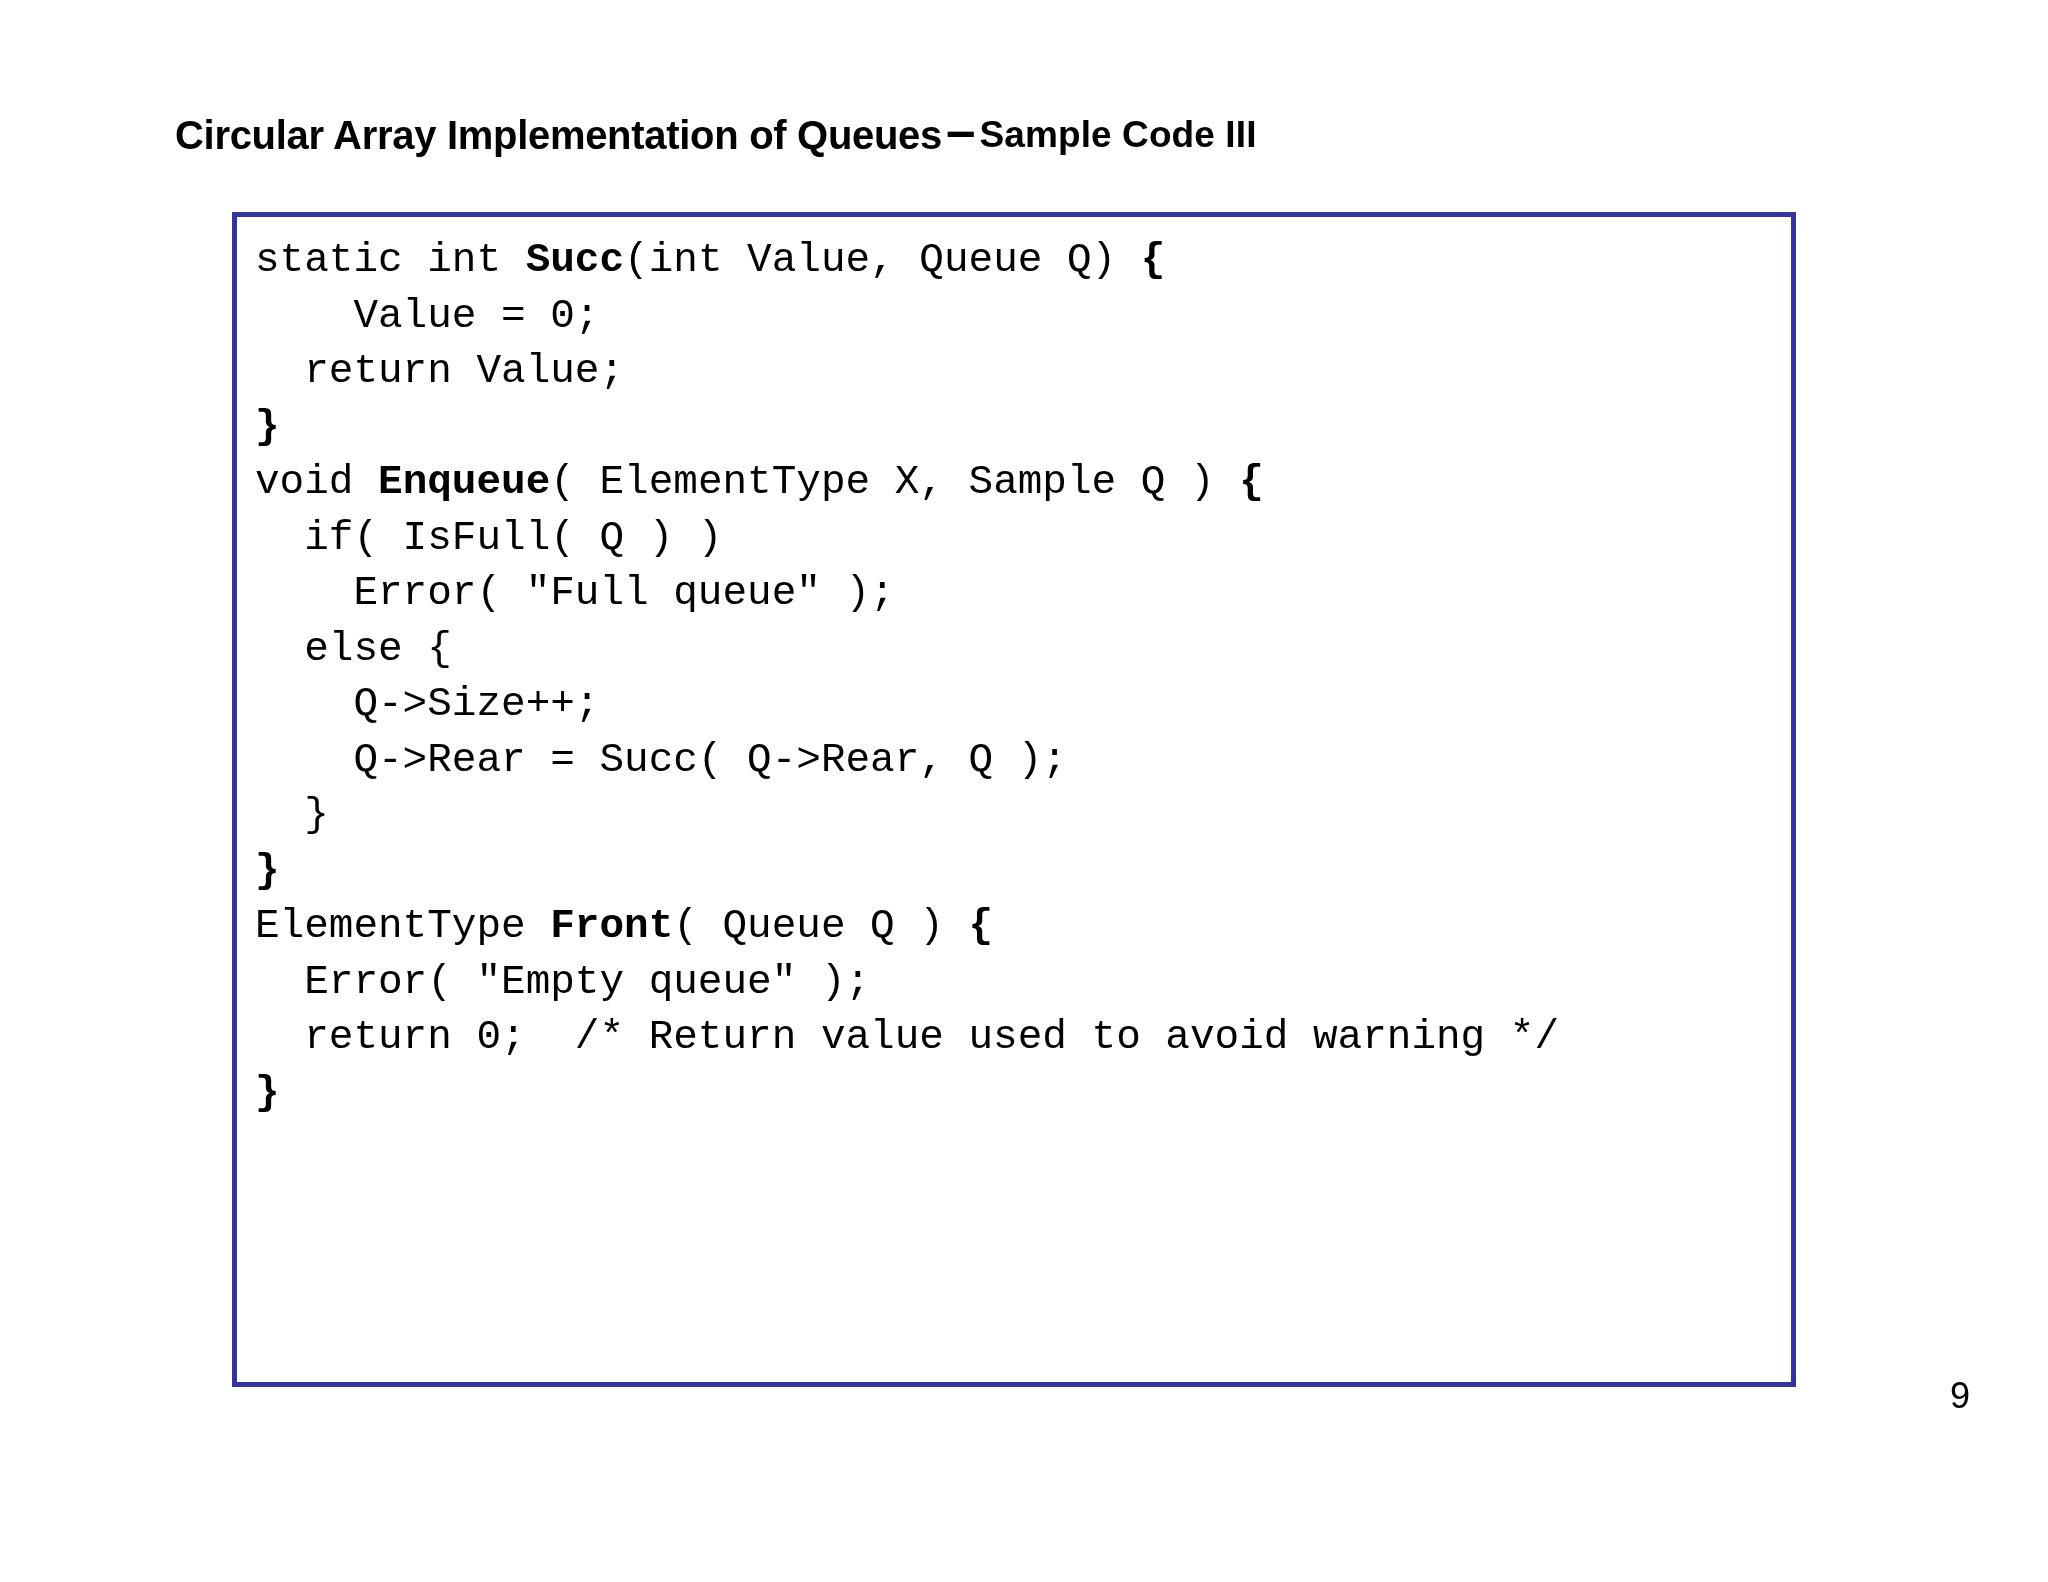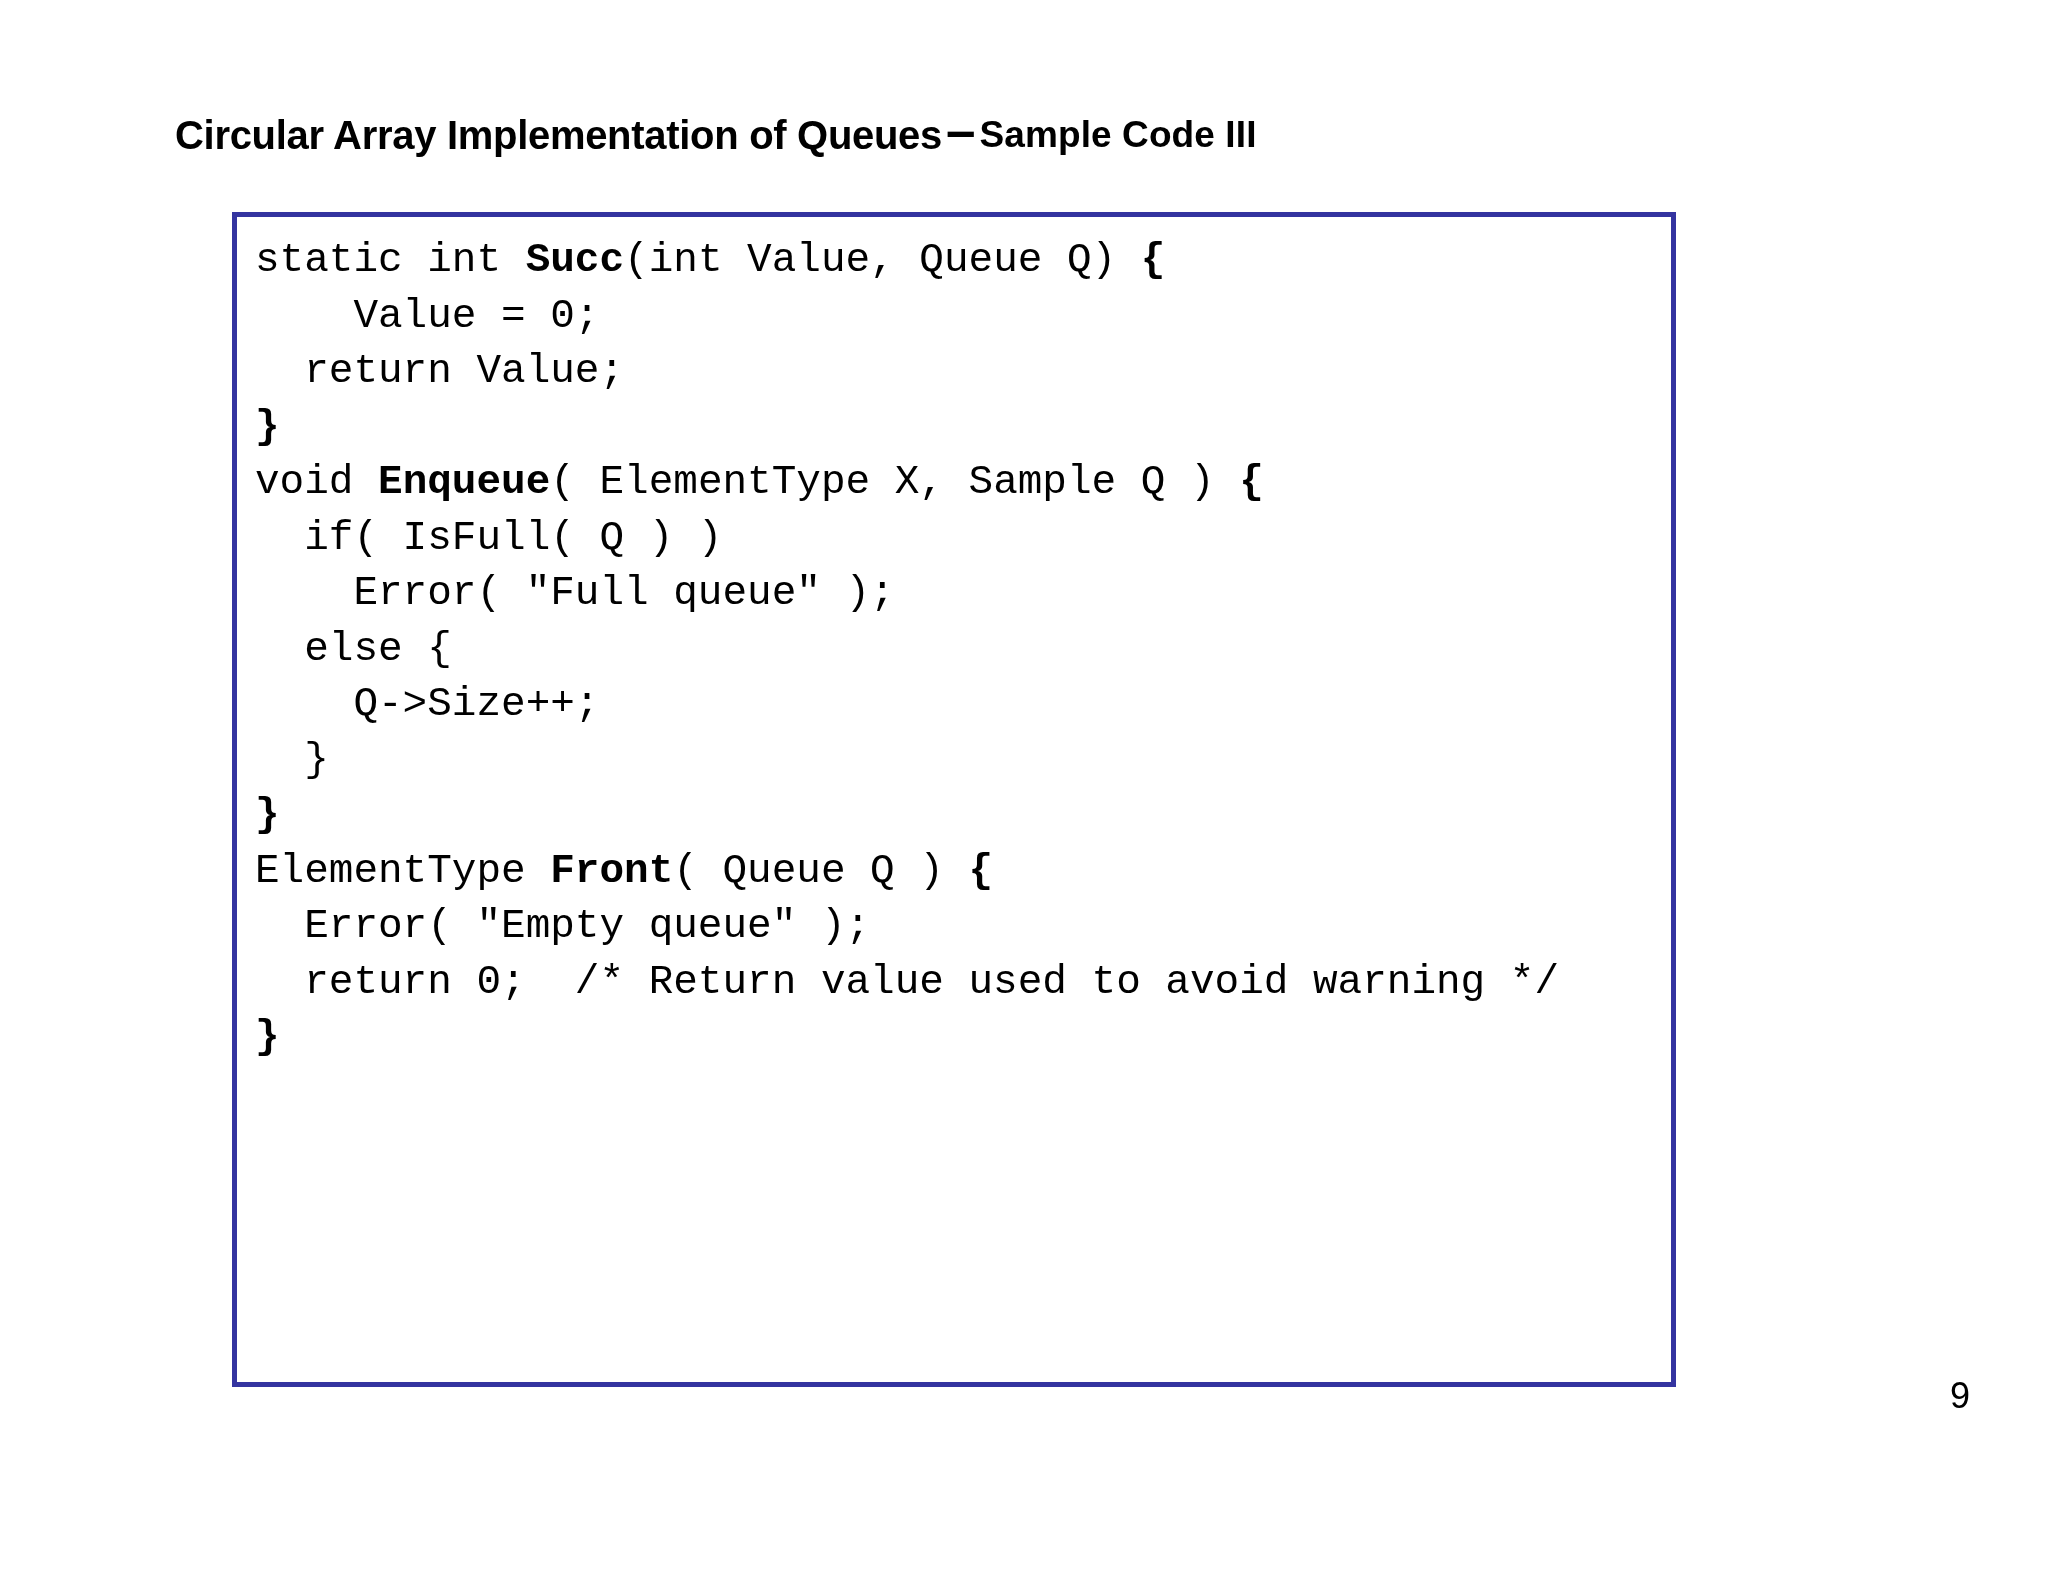--- a/index.html
+++ b/index.html
@@ -46,21 +46,21 @@
     letter-spacing: 0.1px;
     position: relative;
     top: -2px;
   }
 
   
   .code-box {
     position: absolute;
     left: 232px;
     top: 212px;
-    width: 1444px;
+    width: 1564px;
     height: 1175px;
     box-sizing: border-box;
     border: 5px solid #3434a0;
     background: #ffffff;
   }
   .code-inner {
     padding: 16px 0 0 18px;
   }
   .code-line {
     font-family: "Liberation Mono", "DejaVu Sans Mono", monospace;
@@ -98,20 +98,21 @@
     <div class="code-inner">
         <div class="code-line"><span>static int </span><b>Succ</b><span>(int Value, Queue Q) </span><b>{</b></div>
         <div class="code-line"><span>    Value = 0;</span></div>
         <div class="code-line"><span>  return Value;</span></div>
         <div class="code-line"><b>}</b></div>
         <div class="code-line"><span>void </span><b>Enqueue</b><span>( ElementType X, Sample Q ) </span><b>{</b></div>
         <div class="code-line"><span>  if( IsFull( Q ) )</span></div>
         <div class="code-line"><span>    Error( "Full queue" );</span></div>
         <div class="code-line"><span>  else {</span></div>
         <div class="code-line"><span>    Q-&gt;Size++;</span></div>
+        <div class="code-line"><span>    Q-&gt;Rear = Succ( Q-&gt;Rear, Q );</span></div>
         <div class="code-line"><span>  }</span></div>
         <div class="code-line"><b>}</b></div>
         <div class="code-line"><span>ElementType </span><b>Front</b><span>( Queue Q ) </span><b>{</b></div>
         <div class="code-line"><span>  Error( "Empty queue" );</span></div>
         <div class="code-line"><span>  return 0;  /* Return value used to avoid warning */</span></div>
         <div class="code-line"><b>}</b></div>
       </div>
   </div>
 
   <div class="page-number">9</div>

